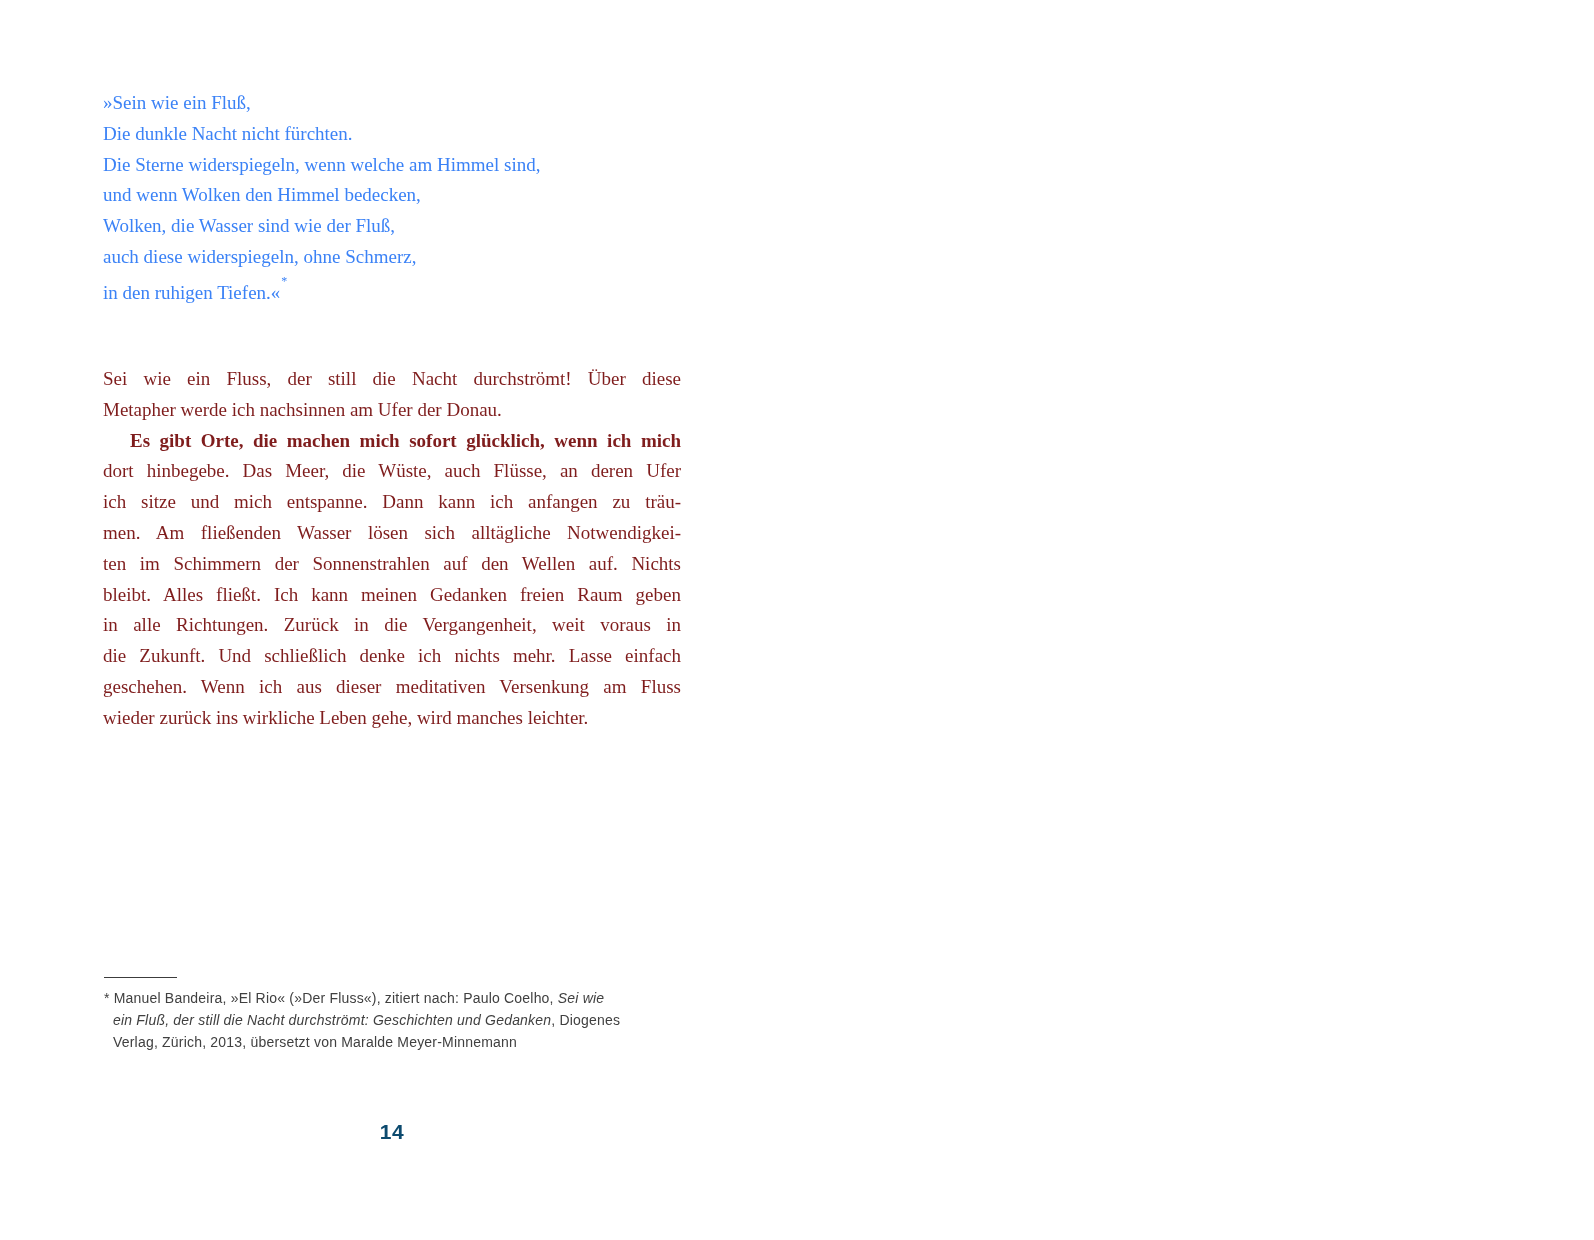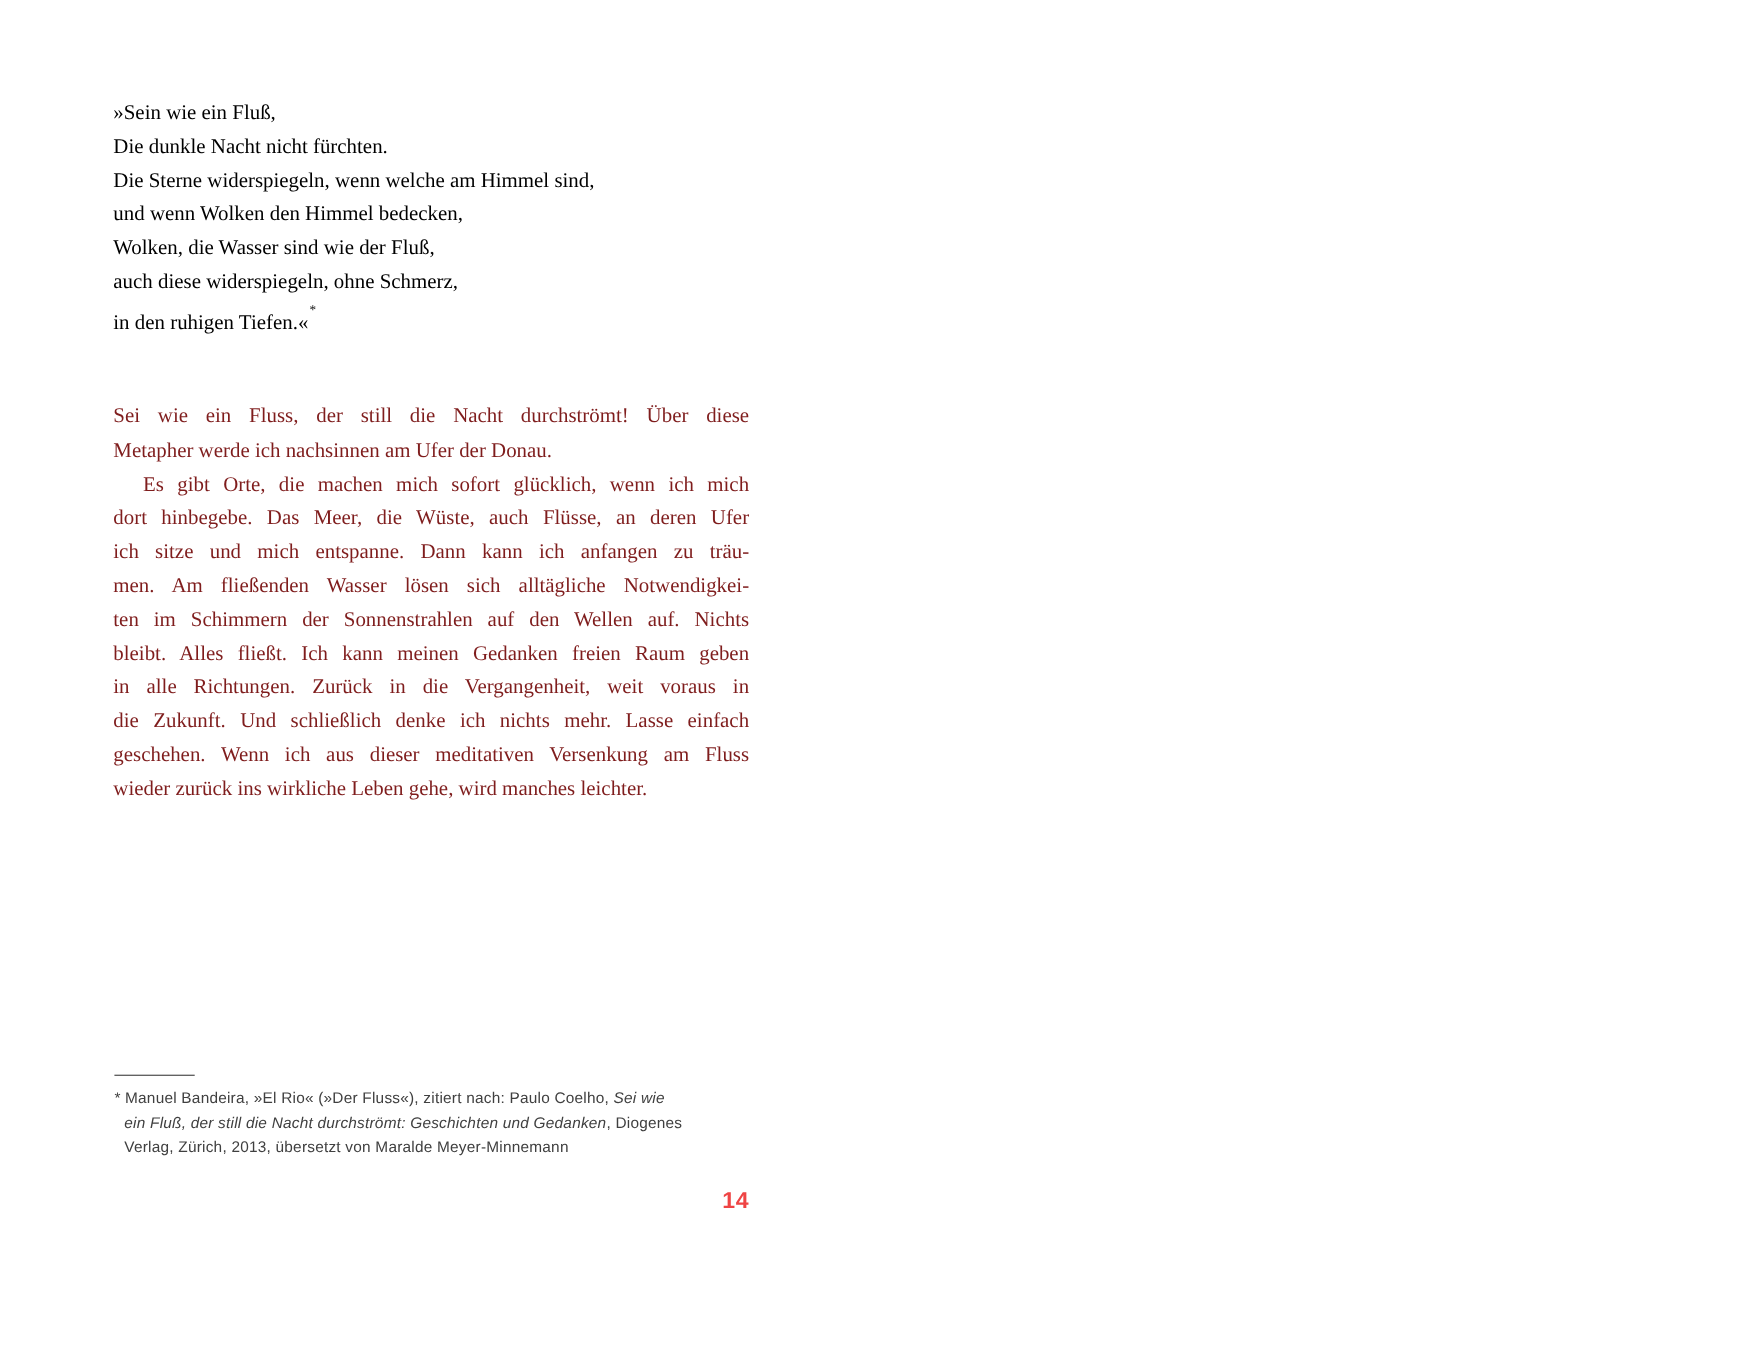--- a/index.html
+++ b/index.html
@@ -20,21 +20,21 @@
   }
 
   
   .poem {
     position: absolute;
     left: 103px;
     top: 88px;
     width: 578px;
     font-size: 19px;
     line-height: 30.8px;
-    color: #000000;
+    color: #3b82f6;
   }
   .poem-line { white-space: nowrap; }
   .fn-marker {
     font-size: 12px;
     position: relative;
     top: -7px;
     margin-left: 1px;
   }
 
   
@@ -45,21 +45,21 @@
     width: 578px;
     font-size: 19px;
     line-height: 30.8px;
     color: #7f1d1d;
   }
   .prose-line { text-align: left; }
   .prose-line.j {
     text-align: justify;
     text-align-last: justify;
   }
-  .prose-line.indent { text-indent: 27px; }
+  .prose-line.indent { text-indent: 27px; font-weight: bold; }
 
   
   .footnote {
     position: absolute;
     left: 104px;
     top: 977px;
     font-family: "Liberation Sans", sans-serif;
     font-size: 14px;
     line-height: 22px;
     color: #404040;
@@ -72,27 +72,27 @@
   }
   .fn-line { white-space: nowrap; }
   .fn-cont { padding-left: 9px; }
   .it { font-style: italic; }
   .fn-star { margin-right: 4px; }
 
   
   .page-number {
     position: absolute;
     left: 103px;
-    top: 1080px;
+    top: 1120px;
     width: 578px;
-    text-align: right;
+    text-align: center;
     font-family: "Liberation Sans", sans-serif;
     font-size: 21px;
     font-weight: 700;
-    color: #ef4444;
+    color: #0c4a6e;
     letter-spacing: 0.5px;
   }
 </style>
 </head>
 <body>
 
 <div class="page">
 
   <div class="poem">
     <div class="poem-line">»Sein wie ein Fluß,</div>

